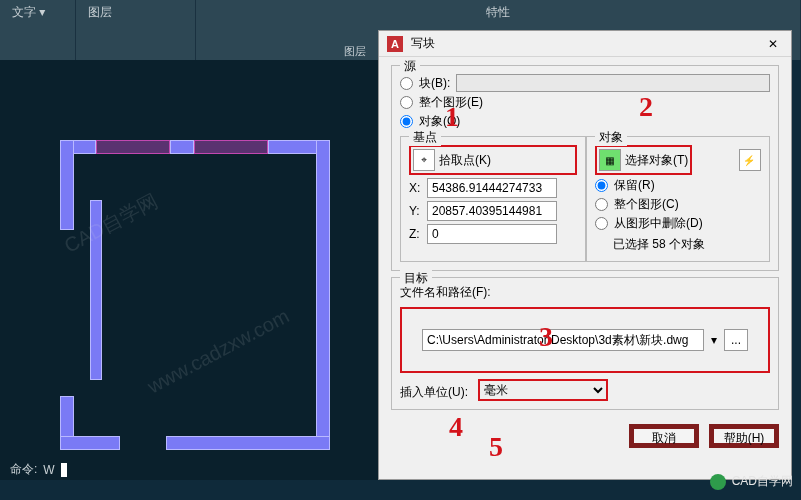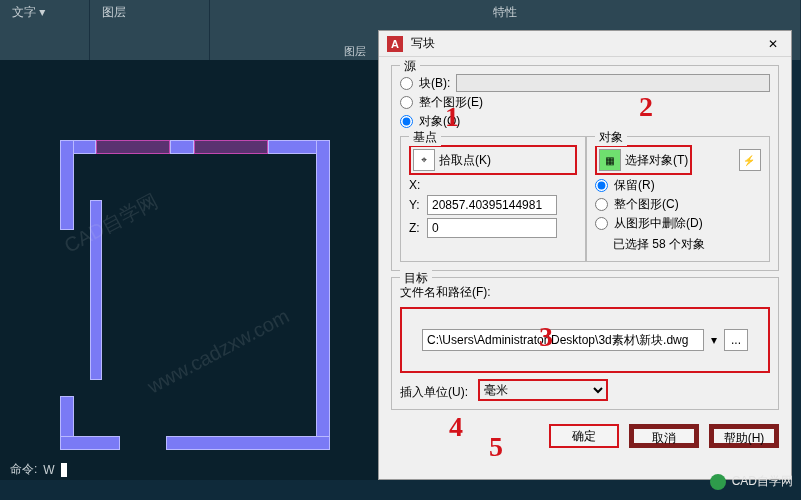--- a/index.html
+++ b/index.html
@@ -45,21 +45,21 @@
   .redbox{border:2px solid #d4131b !important;}
   .redmark{position:absolute;color:#d4131b;font-size:28px;font-weight:bold;pointer-events:none;font-family:cursive;}
   .wm{position:absolute;color:rgba(220,220,220,0.12);font-size:20px;transform:rotate(-28deg);pointer-events:none;}
   .rt-wm{position:absolute;right:8px;bottom:10px;display:flex;align-items:center;gap:6px;color:#e4e4e4;font-size:12px;}
   .rt-wm .dot{width:16px;height:16px;border-radius:50%;background:#2e9c4b;}
 </style>
 </head>
 <body>
 
 <div class="ribbon">
-  <div class="ribbon-seg" style="width:90px;">
+  <div class="ribbon-seg" style="width:76px;">
     <span>文字 ▾</span>
   </div>
   <div class="ribbon-seg" style="width:120px;">
     <span>图层</span>
   </div>
   <div class="ribbon-seg" style="flex:1;display:flex;align-items:center;gap:6px;">
     <span>特性</span>
     <input class="ribbon-input" value="ByLayer" style="">
   </div>
 </div>
@@ -113,20 +113,21 @@
 
       <div class="cols" style="margin-top:6px;">
         <div class="colg" style="width:186px;">
           <span class="gt">基点</span>
           <div class="btnrow redbox" style="padding:2px;">
             <span class="iconbtn">⌖</span>
             <span>拾取点(K)</span>
           </div>
           <div class="xyz">
               <span class="lbl">X:</span>
+              <input value="54386.91444274733" style="">
             </div>
           <div class="xyz">
               <span class="lbl">Y:</span>
               <input value="20857.40395144981" style="">
             </div>
           <div class="xyz">
               <span class="lbl">Z:</span>
               <input value="0" style="">
             </div>
         </div>
@@ -165,21 +166,20 @@
         <span style="width:14px;text-align:center;">▾</span>
         <span class="browse">...</span>
       </div>
       <div class="unit-row">
         <span>插入单位(U):</span>
         <select class="redbox"><option>毫米</option></select>
       </div>
     </div>
 
     <div class="btns">
-      <button class="wbtn redbox">确定</button>
       <button class="wbtn">取消</button>
       <button class="wbtn">帮助(H)</button>
     </div>
   </div>
 
   <span class="redmark" style="left:66px;top:70px;">1</span>
   <span class="redmark" style="left:260px;top:60px;">2</span>
   <span class="redmark" style="left:160px;top:290px;">3</span>
   <span class="redmark" style="left:70px;top:380px;">4</span>
   <span class="redmark" style="left:110px;top:400px;">5</span>

